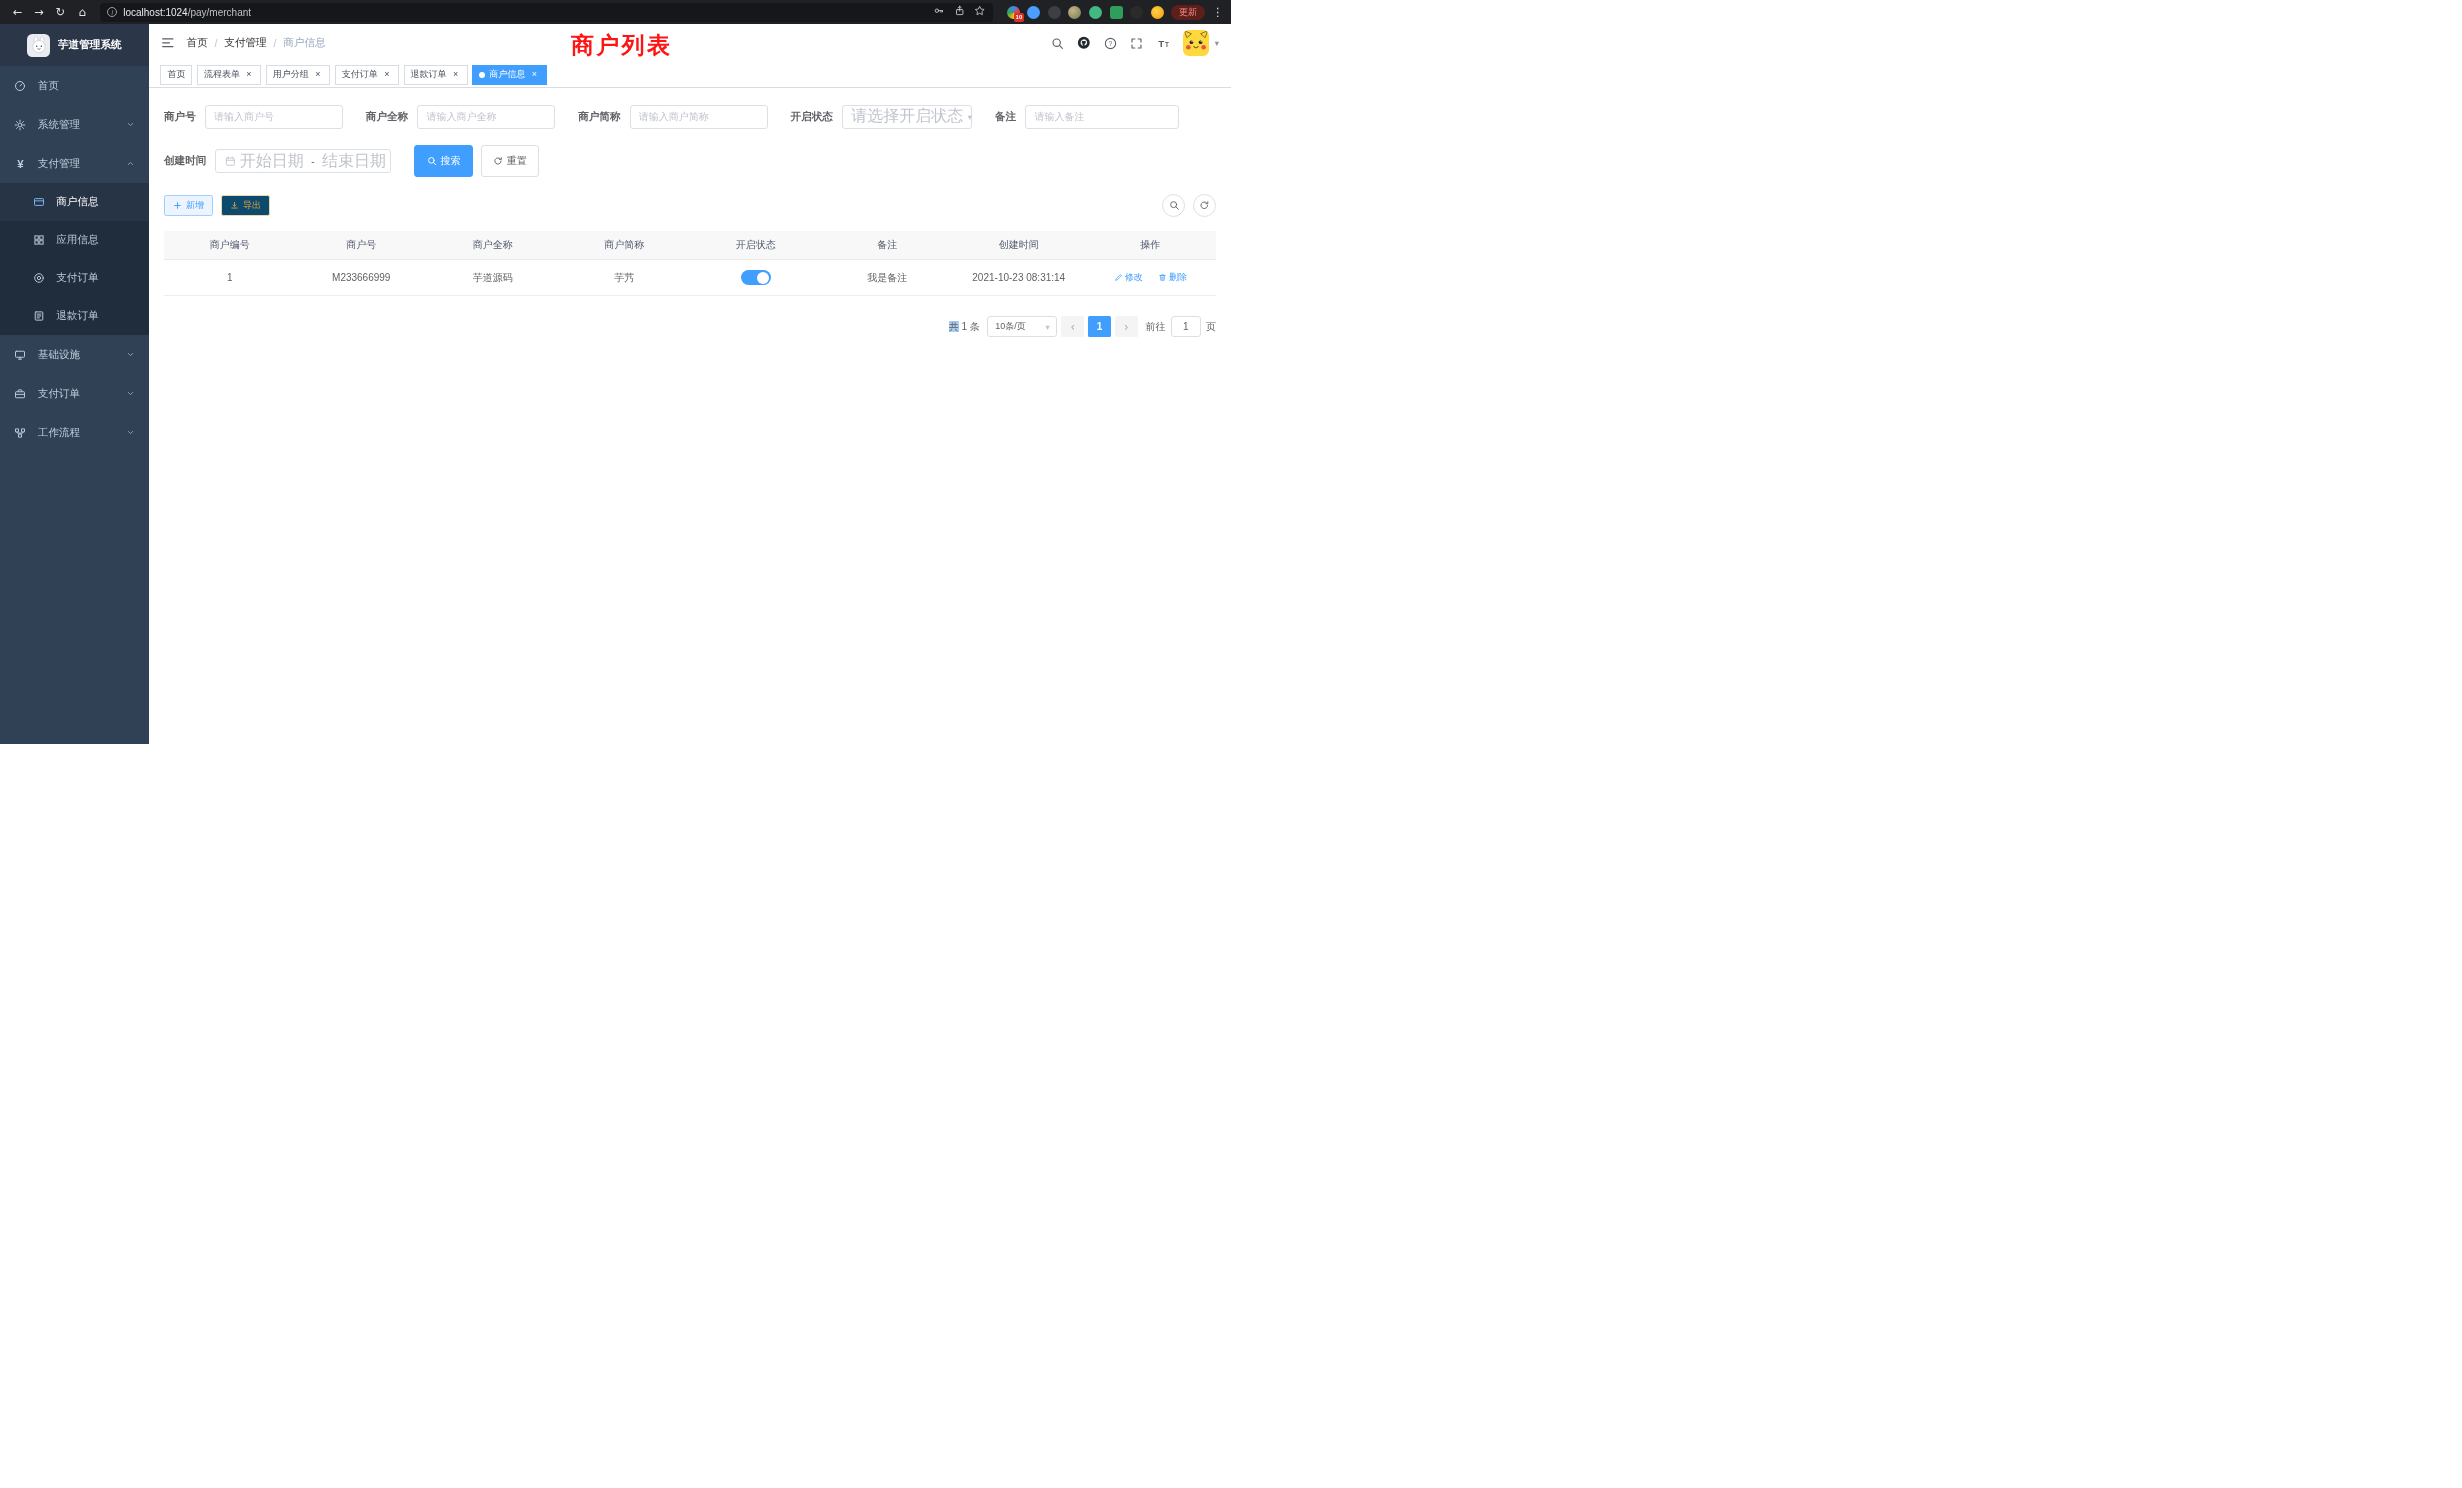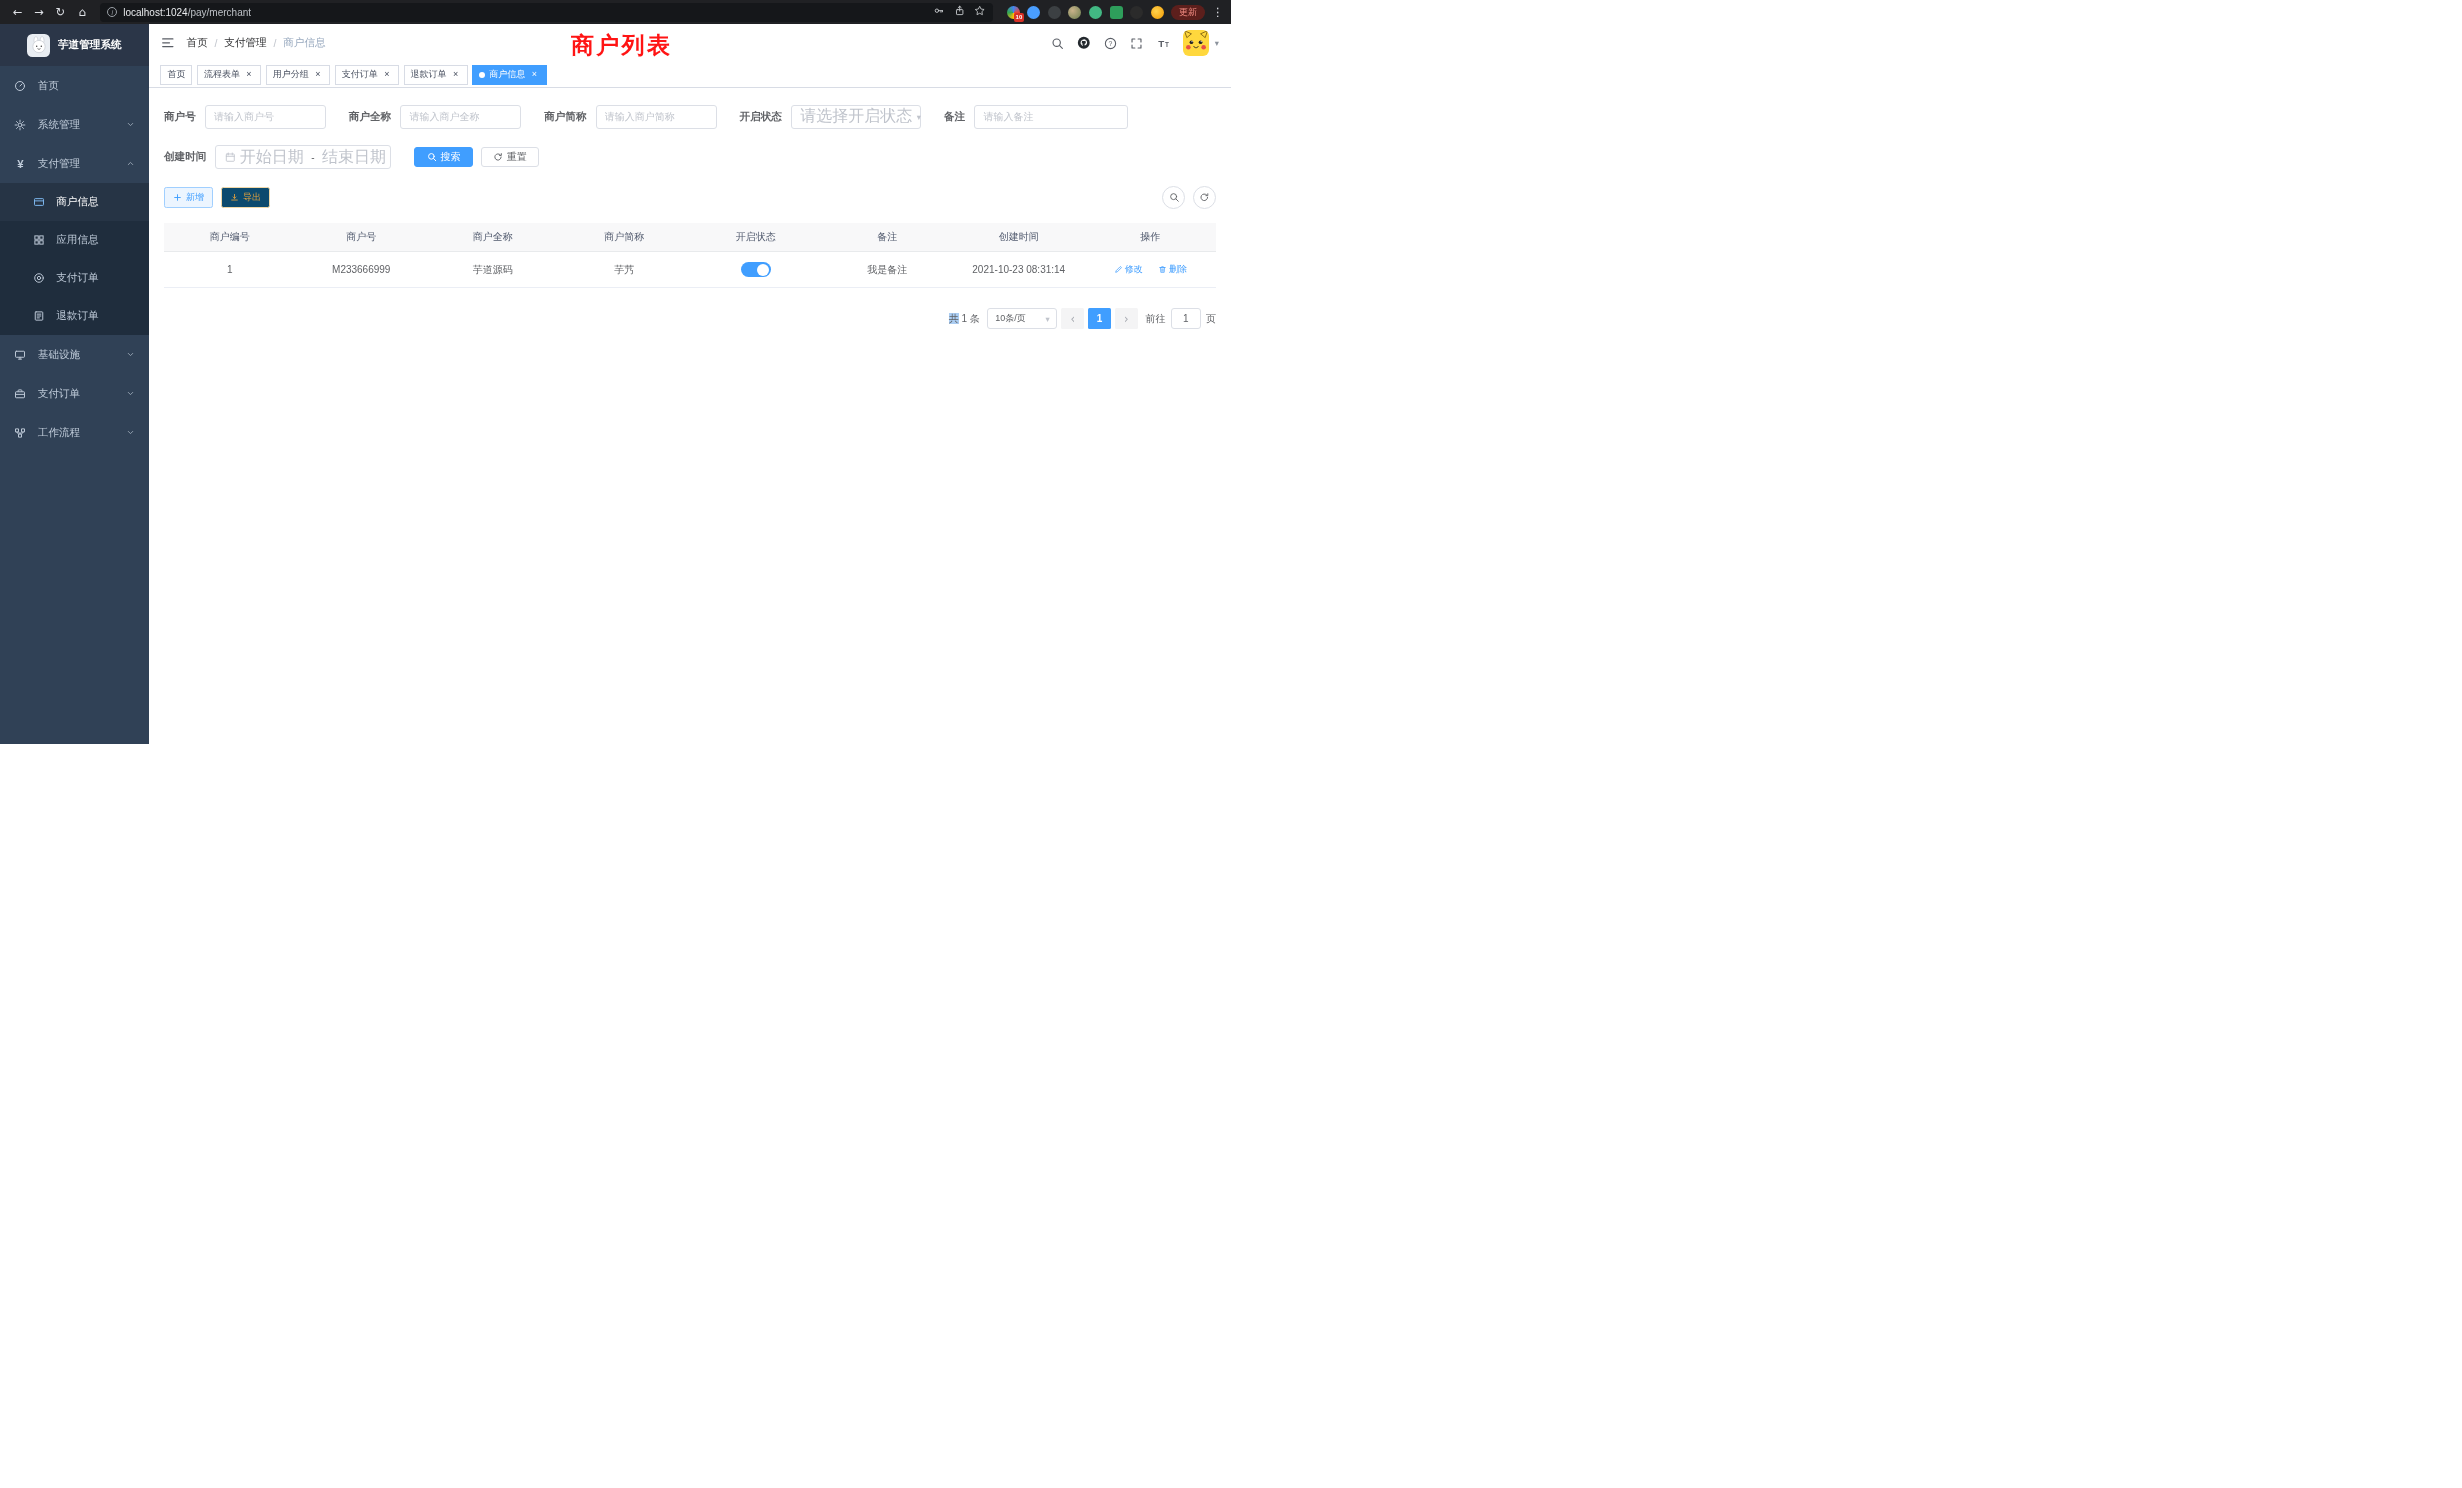--- a/index.html
+++ b/index.html
@@ -61,26 +61,26 @@
   
   .content{flex:1;padding:16.7px 15px 0;background:#fff;overflow:hidden}
   .filter-row{display:flex;align-items:center;margin-bottom:16.7px}
   .field{display:flex;align-items:center;margin-right:23px}
   .field>label{font-size:10.6px;color:#606266;font-weight:700;margin-right:9px;white-space:nowrap}
   .input{height:24px;border:0.8px solid #dcdfe6;border-radius:3px;display:flex;align-items:center;padding:0 8.3px;background:#fff;gap:4.5px}
   .input input{border:none;outline:none;width:100%;font-size:10px;color:#606266;background:transparent;font-family:inherit}
   .input input::placeholder{color:#c0c4cc}
   .ph{color:#c0c4cc;font-size:16px;flex:1;white-space:nowrap}
   .caret{color:#c0c4cc;font-size:8.3px}
-  .w160{width:121px}.w172{width:130px}.w178{width:154px}
+  .w160{width:138px}.w172{width:130px}.w178{width:154px}
   .daterange{width:176px}
   .daterange .sep{color:#606266;font-size:10px;padding:0 3px}
   .cal-ico{color:#c0c4cc;display:flex}
 
-  .btn{height:20px;border-radius:3px;font-size:10px;display:inline-flex;align-items:center;justify-content:center;gap:3.8px;padding:0 11.4px;cursor:pointer;border:0.8px solid #dcdfe6;background:#fff;color:#606266;font-family:inherit}
+  .btn{height:32px;border-radius:3px;font-size:10px;display:inline-flex;align-items:center;justify-content:center;gap:3.8px;padding:0 11.4px;cursor:pointer;border:0.8px solid #dcdfe6;background:#fff;color:#606266;font-family:inherit}
   .btn-primary{background:#409eff;border-color:#409eff;color:#fff}
   .btn-sm{height:21px;font-size:9px;padding:0 8.3px;border-radius:2.3px}
   .btn-plain-primary{background:#ecf5ff;border-color:#a0cfff;color:#409eff}
   .btn-plain-warning{background:#0c4a6e;border-color:#f0d8a8;color:#e6a23c}
   .toolbar-row{display:flex;align-items:center;gap:7.6px}
   .toolbar-right{margin-left:auto;display:flex;gap:7.6px}
   .circle-btn{width:23px;height:23px;border-radius:50%;border:0.8px solid #dcdfe6;background:#fff;display:flex;align-items:center;justify-content:center;color:#606266;cursor:pointer}
 
   
   table{width:100%;border-collapse:collapse;table-layout:fixed;margin-top:13.6px;font-size:10px}

